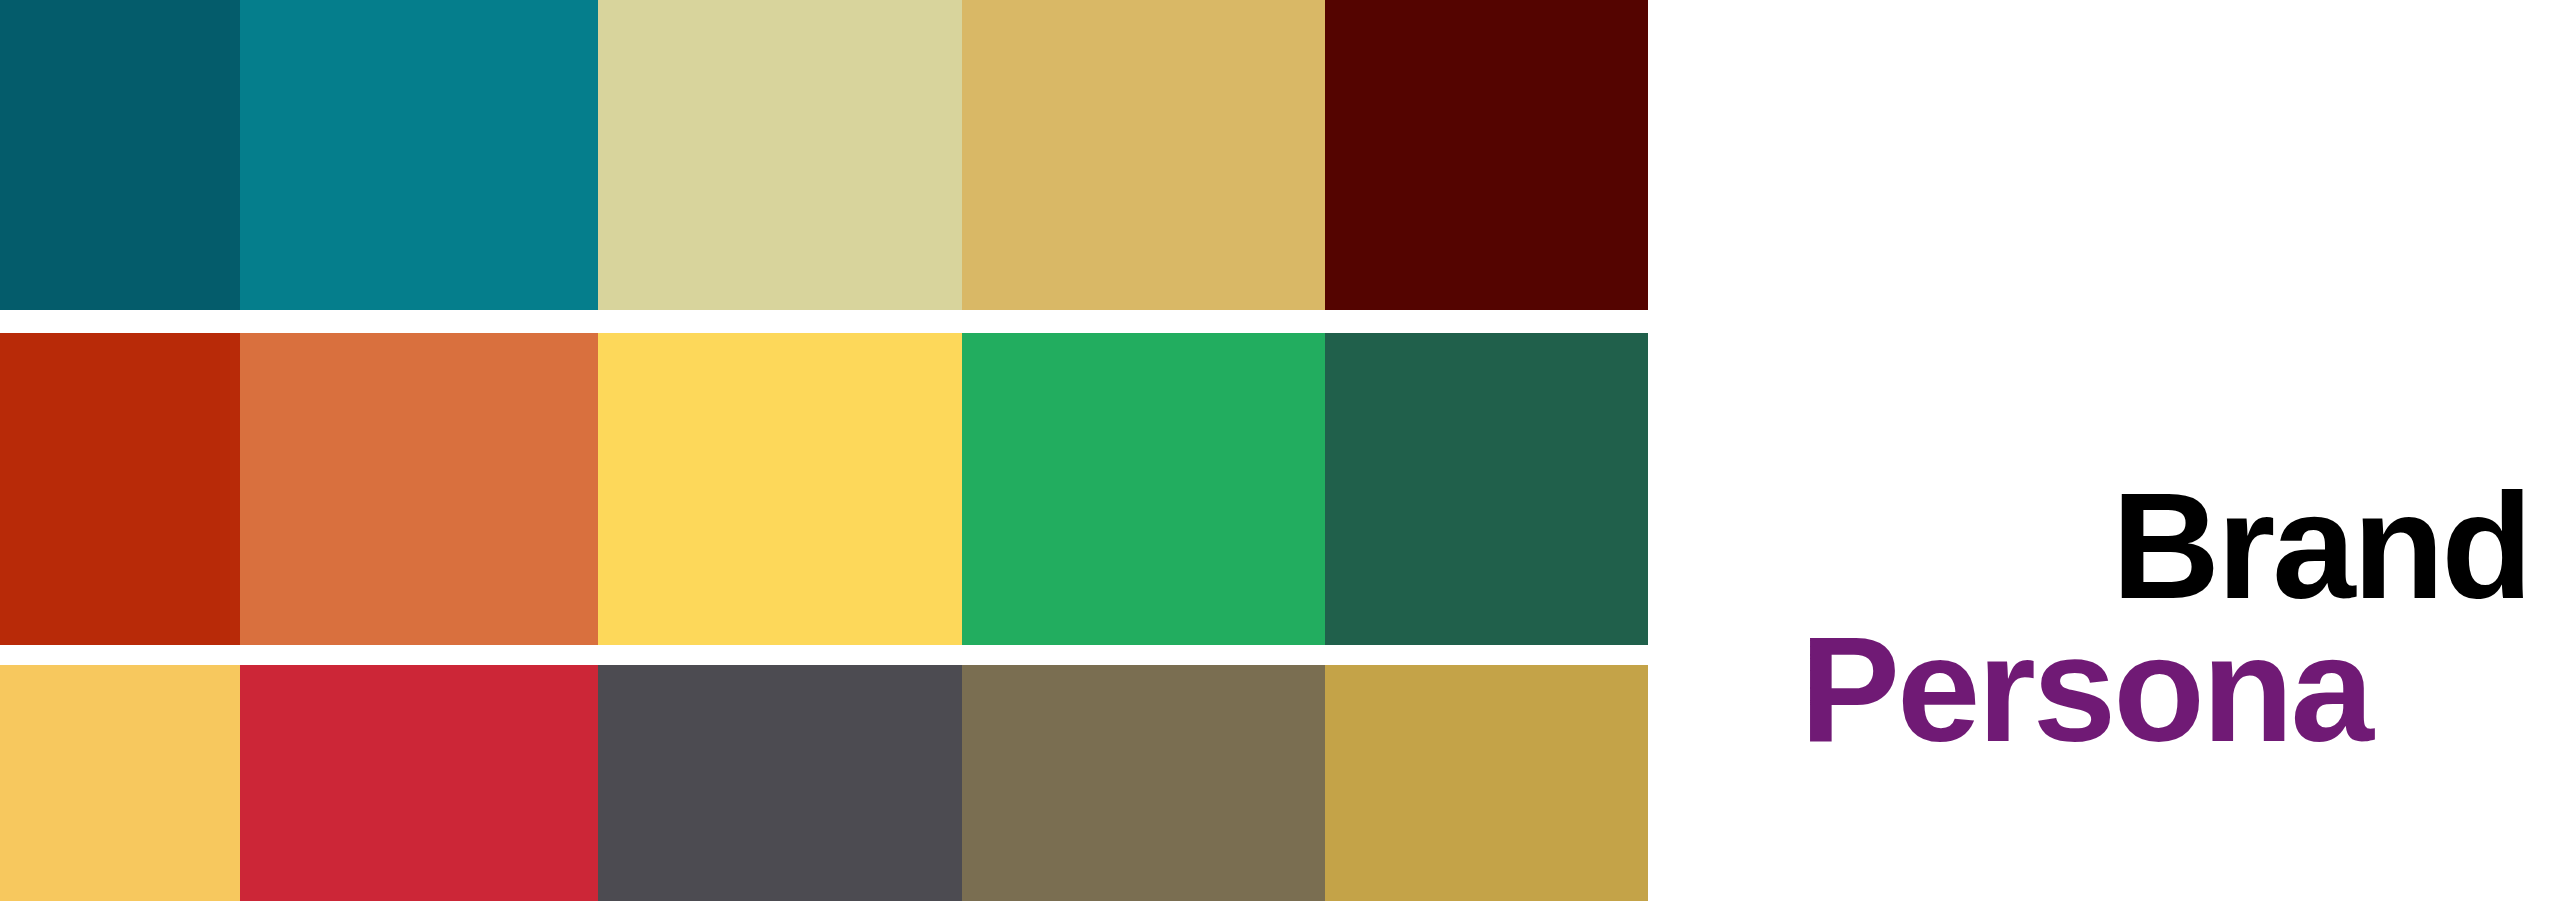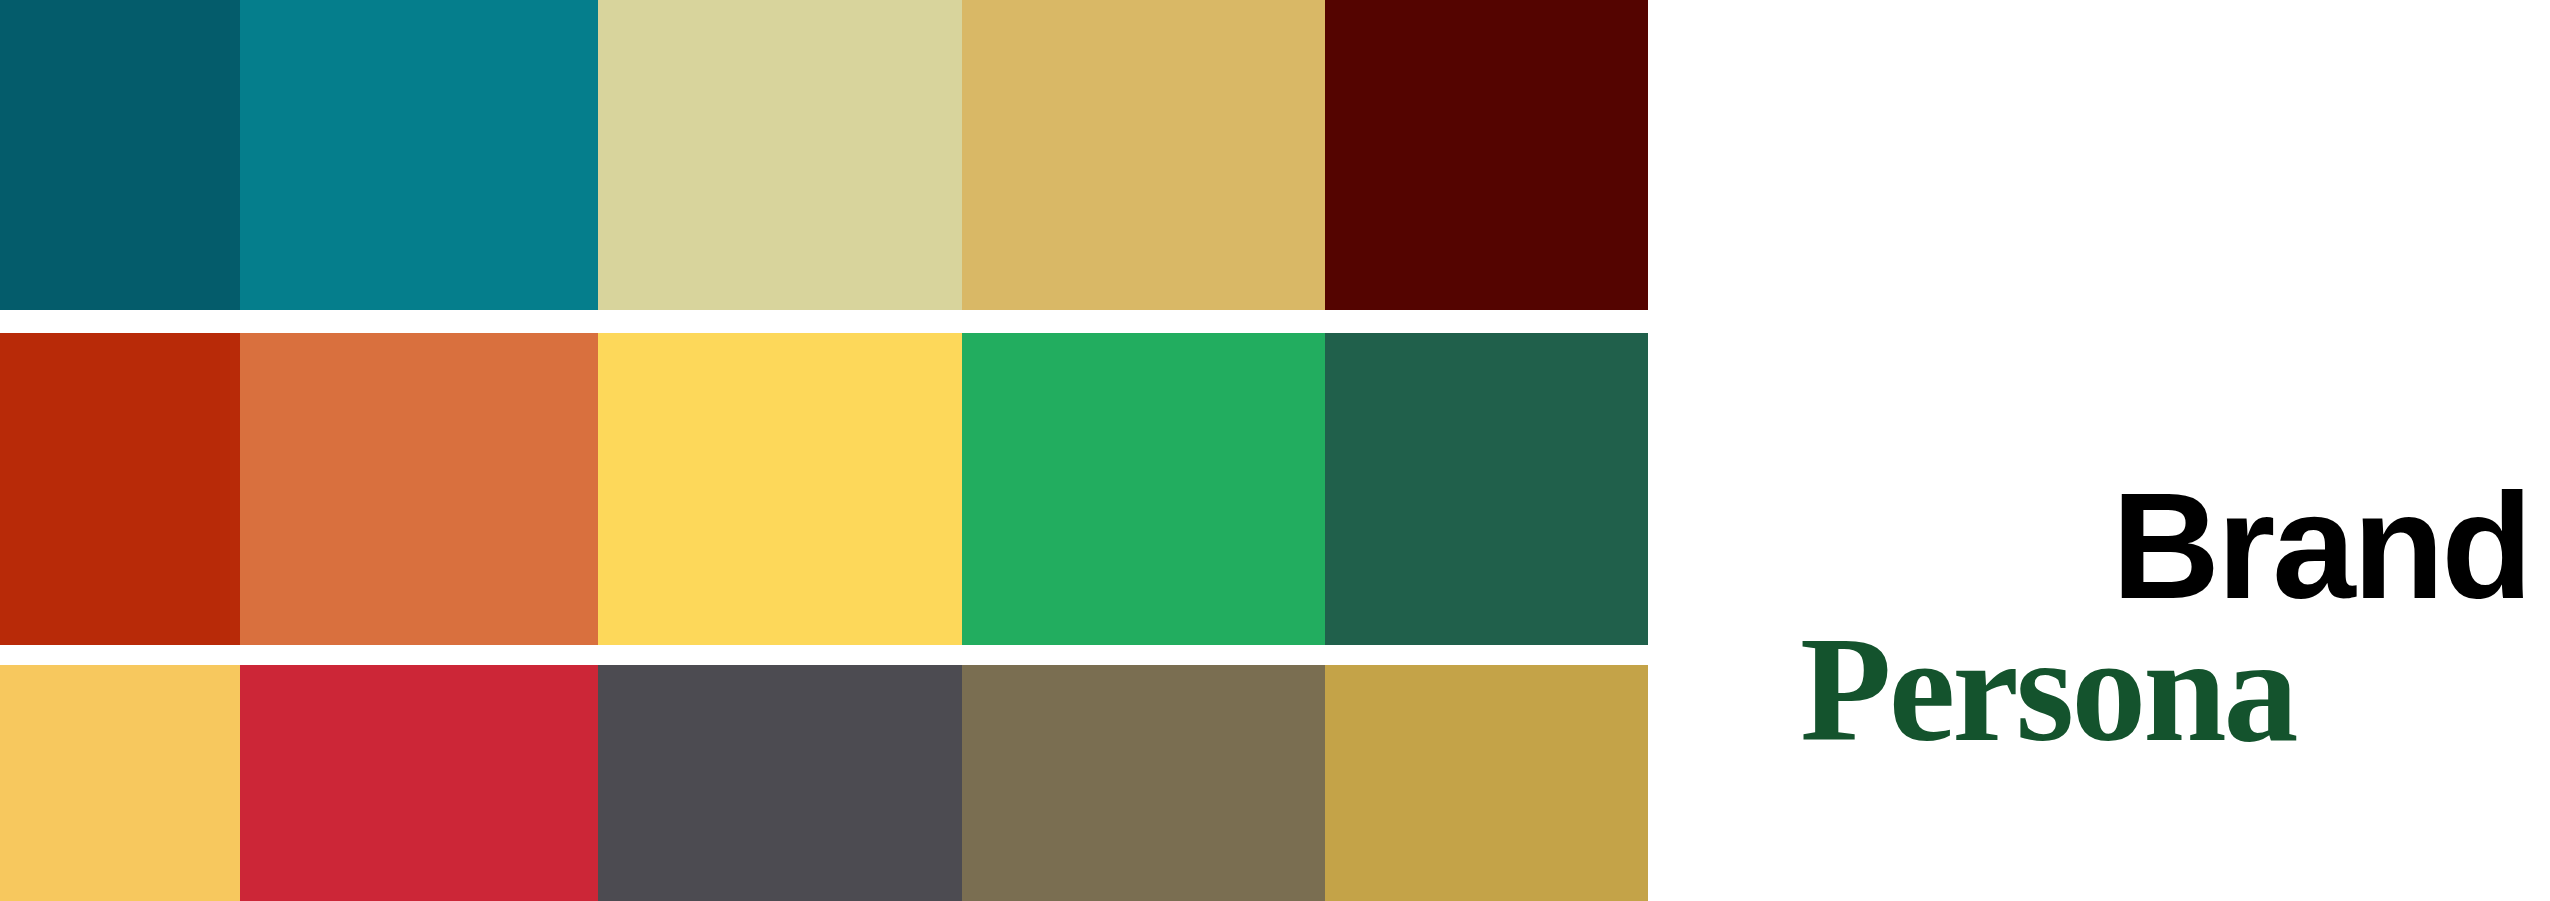--- a/index.html
+++ b/index.html
@@ -100,16 +100,16 @@
       <div class="swatch col-2" style="background-color: rgb(204, 38, 55);"></div>
       <div class="swatch col-3" style="background-color: rgb(76, 75, 81);"></div>
       <div class="swatch col-4" style="background-color: rgb(122, 110, 81);"></div>
       <div class="swatch col-5" style="background-color: rgb(196, 163, 72);"></div>
     </div>
 
   </div>
 
   <div id="headline">
     <span class="headline-line" style="color: rgb(0, 0, 0); text-align: right;">Brand</span>
-    <span class="headline-line" style="color: #14532d; font-family: Liberation Serif, serif;">Persona</span>
+    <span class="headline-line" style="color: #701a75;">Persona</span>
   </div>
 
 </div>
 
 </body></html>

